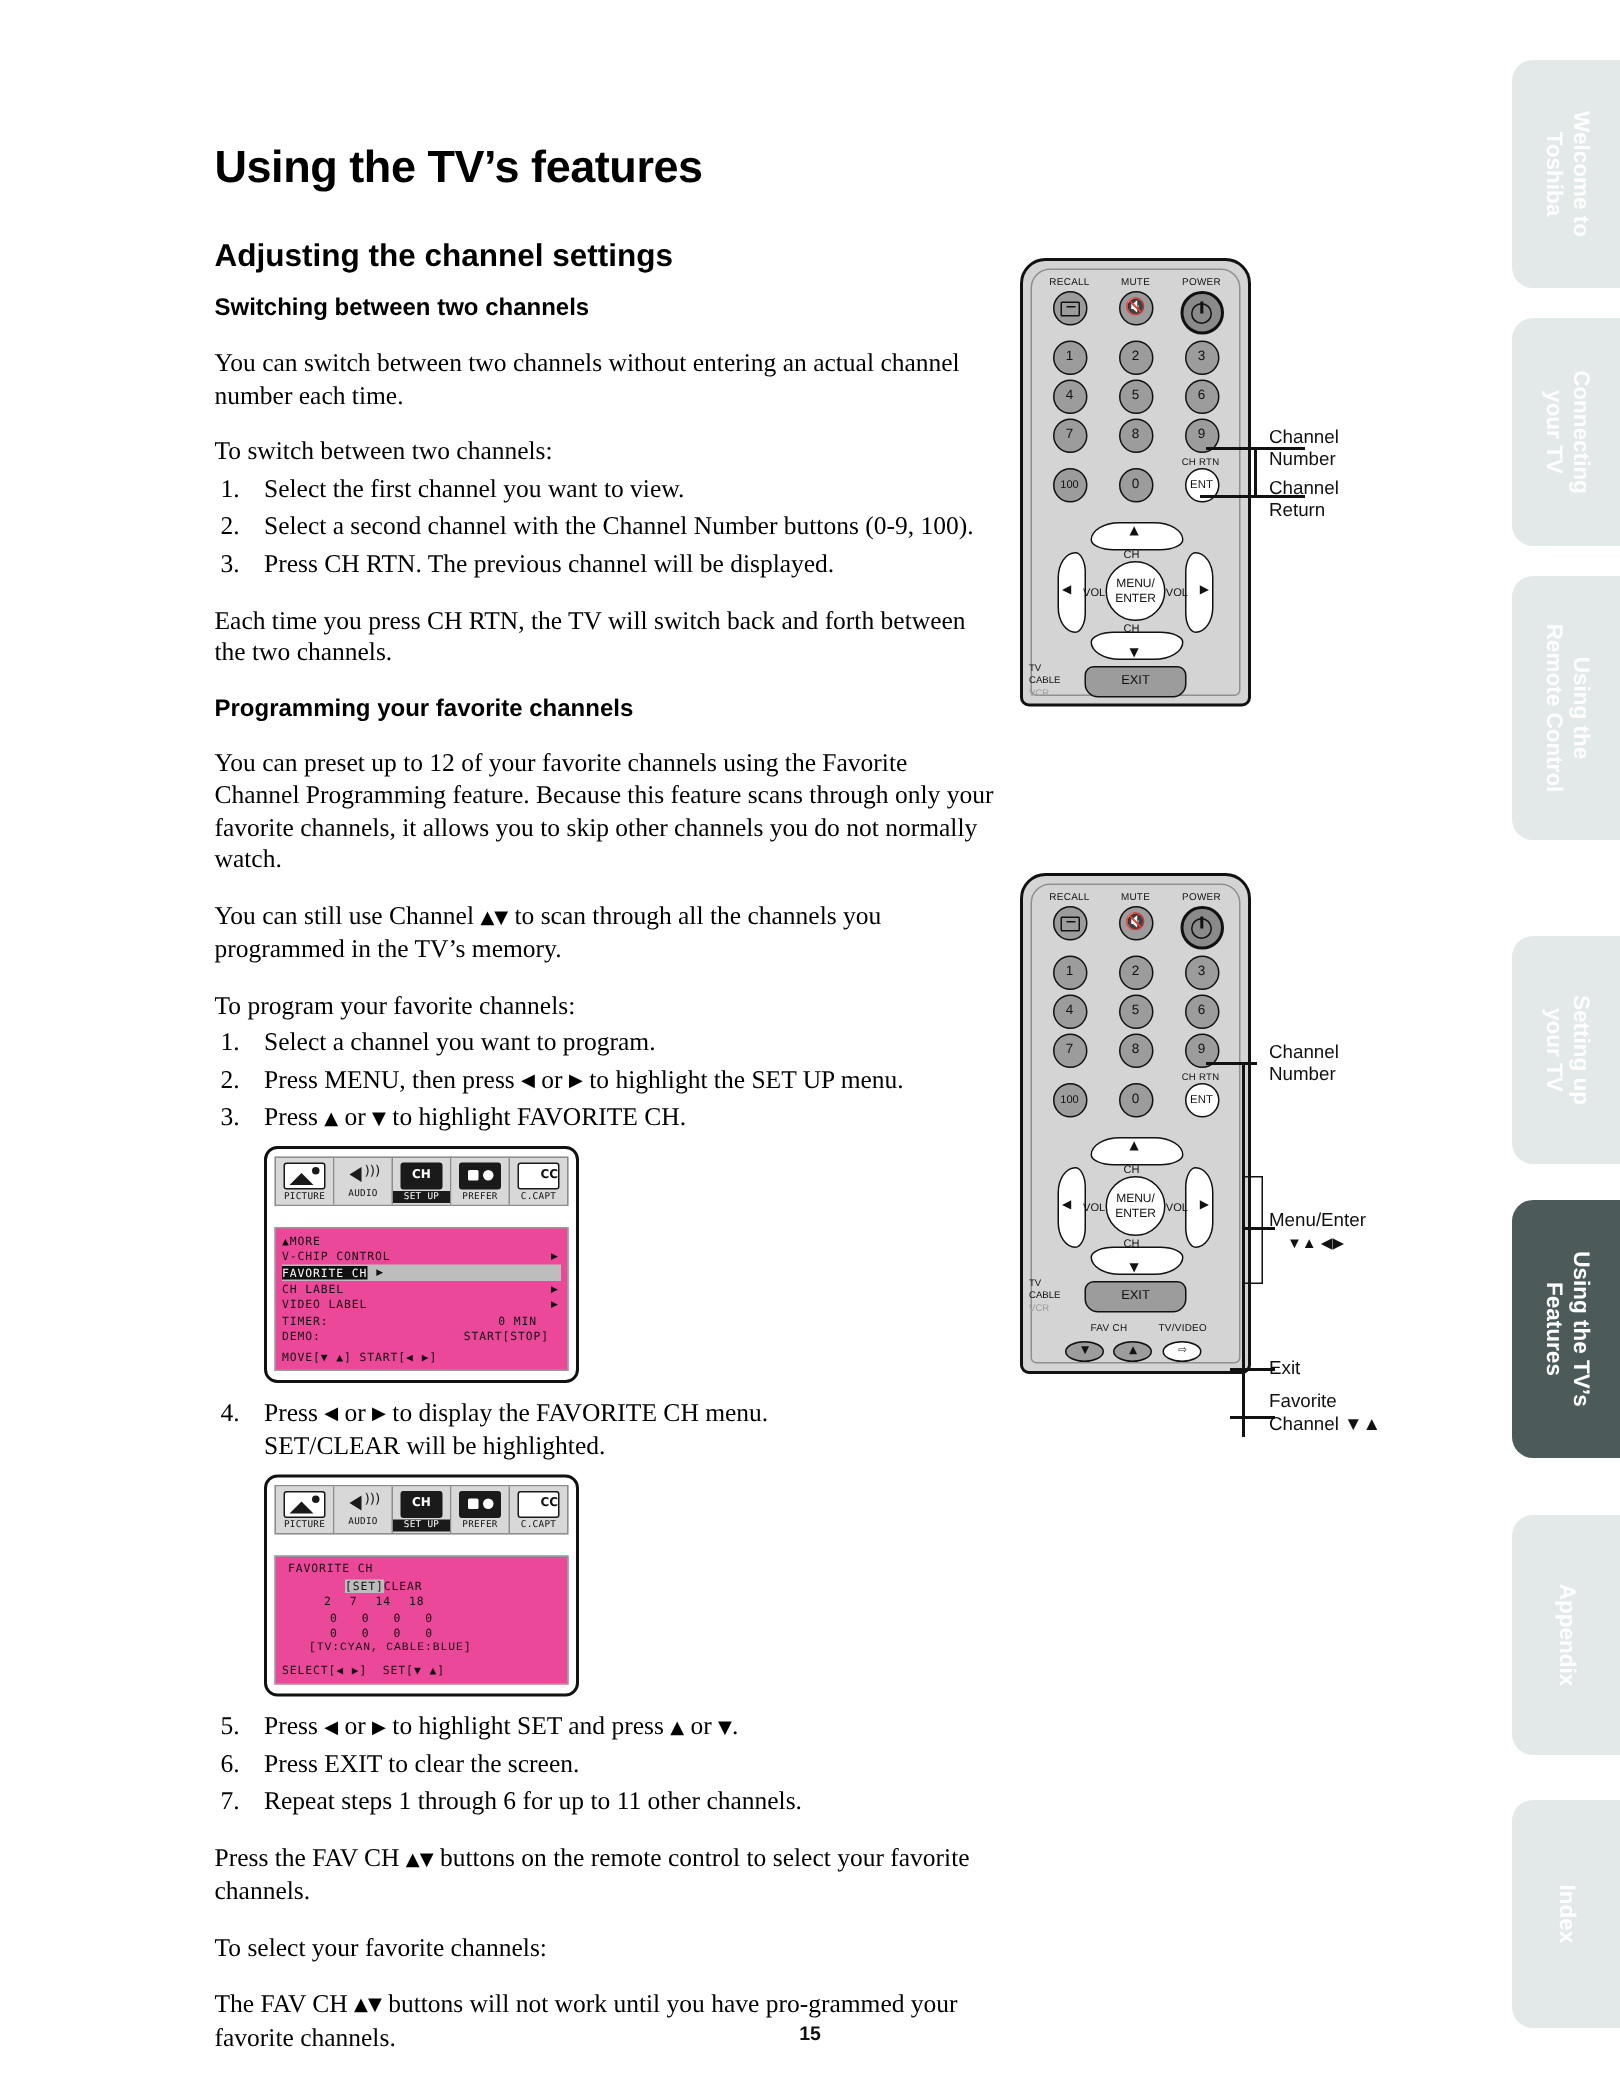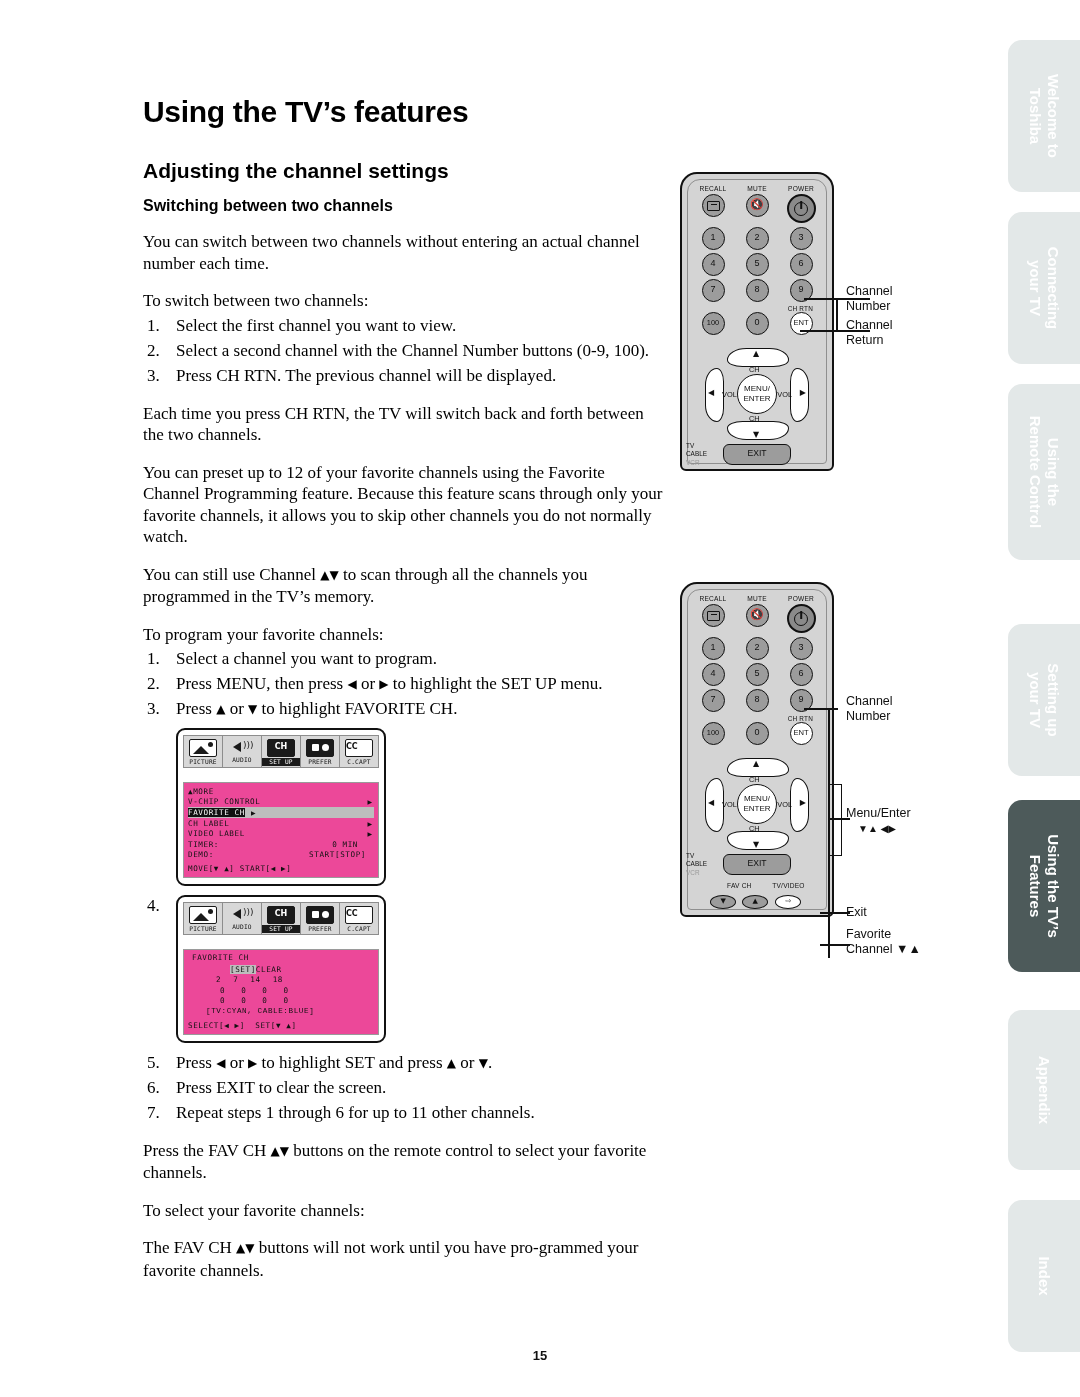--- a/index.html
+++ b/index.html
@@ -77,21 +77,21 @@
     content:"";position:absolute;left:4px;top:3px;width:0;height:0;
     border-top:5px solid transparent;border-bottom:5px solid transparent;
     border-right:8px solid #1a1a1a;
   }
   .ic-aud:after{
     content:")))";position:absolute;left:14px;top:1px;font-size:9px;
     color:#1a1a1a;font-family:"DejaVu Sans",sans-serif;
   }
   .ic-ch{color:#fff;font-size:8px;line-height:14px;text-align:center;
          font-family:"DejaVu Sans",sans-serif;font-weight:bold;}
-  .ic-cc{color:#111;font-size:8px;line-height:14px;text-align:left;
+  .ic-cc{color:#111;font-size:8px;line-height:14px;text-align:right;
          font-family:"DejaVu Sans",sans-serif;font-weight:bold;}
   .ic-cam{background:#1a1a1a;}
   .ic-cam:after{
     content:"";position:absolute;left:5px;top:4px;width:7px;height:7px;
     background:#fff;border-radius:1px;
   }
   .ic-cam:before{
     content:"";position:absolute;right:4px;top:4px;width:7px;height:7px;
     background:#fff;border-radius:50%;
   }
@@ -251,20 +251,21 @@
     <p class="body tight">To switch between two channels:</p>
 
     <ol class="steps">
       <li><span class="num">1.</span><span>Select the first channel you want to view.</span></li>
       <li><span class="num">2.</span><span>Select a second channel with the Channel Number buttons (0-9, 100).</span></li>
       <li><span class="num">3.</span><span>Press CH RTN. The previous channel will be displayed.</span></li>
     </ol>
 
     <p class="body">Each time you press CH RTN, the TV will switch back and forth between the two channels.</p>
 
+    <h3 class="sub" style="margin-top:18px;">Programming your favorite channels</h3>
 
     <p class="body">You can preset up to 12 of your favorite channels using the Favorite Channel Programming feature. Because this feature scans through only your favorite channels, it allows you to skip other channels you do not normally watch.</p>
 
     <p class="body tight"><span>You can still use Channel </span><span class="arrow">▲▼</span><span> to scan through all the channels you programmed in the TV’s memory.</span></p>
 
     <p class="body tight">To program your favorite channels:</p>
 
     <ol class="steps">
       <li><span class="num">1.</span><span>Select a channel you want to program.</span></li>
       <li><span class="num">2.</span><span><span>Press MENU, then press </span><span class="arrow">◀</span><span> or </span><span class="arrow">▶</span><span> to highlight the SET UP menu.</span></span></li>
@@ -327,21 +328,21 @@
         <div class="osd-row">
           <span class="lbl">DEMO:</span>
           <span class="lbl" style="margin-left:auto;padding-right:8px;">START[STOP]</span>
         </div>
         <div class="osd-sep"></div>
         <div class="osd-foot">MOVE[▼ ▲] START[◀ ▶]</div>
       </div>
     </div>
 
     <ol class="steps">
-      <li><span class="num">4.</span></li>
+      <li><span class="num">4.</span><span><span>Press </span><span class="arrow">◀</span><span> or </span><span class="arrow">▶</span><span> to display the FAVORITE CH menu.</span><br><span>SET/CLEAR will be highlighted.</span></span></li>
     </ol>
 
     <div class="osd">
       <div class="osd-icons">
         <div class="osd-icon">
           <div class="ic-box ic-pic"></div>
           <span class="ic-lbl">PICTURE</span>
         </div>
         <div class="osd-icon">
           <div class="ic-box ic-aud"></div>

